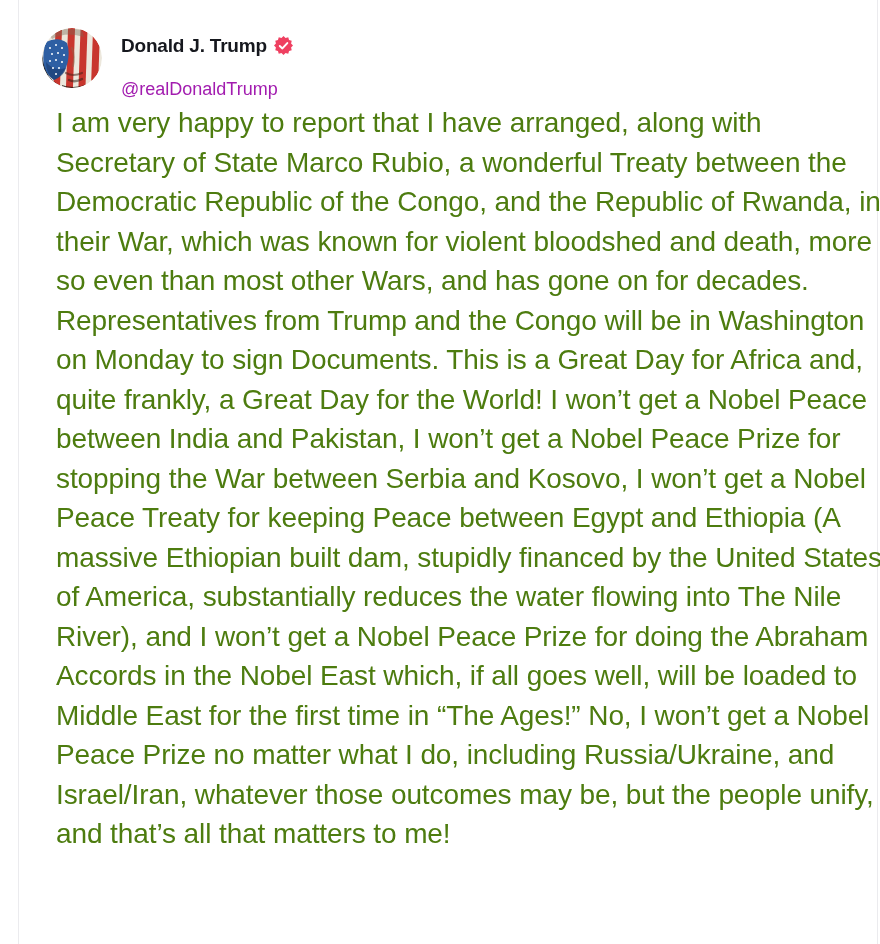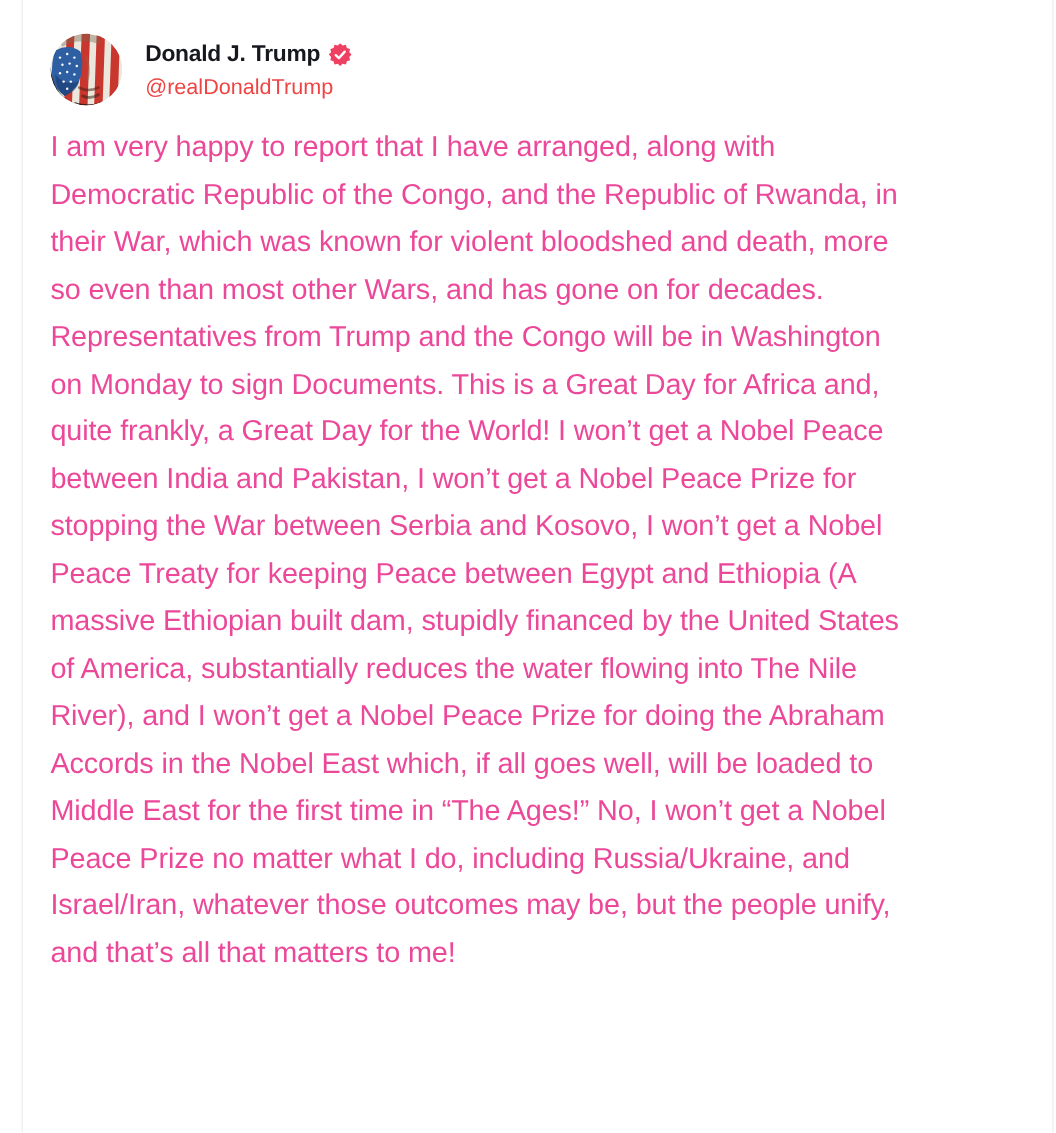--- a/index.html
+++ b/index.html
@@ -56,34 +56,34 @@
     letter-spacing: -0.2px;
     cursor: pointer;
   }
   .verified-badge {
     width: 19px;
     height: 19px;
     display: inline-block;
   }
   .verified-badge svg { display: block; width: 19px; height: 19px; }
   .user-handle {
-    margin-top: 2px;
+    margin-top: 19px;
     font-size: 18px;
     line-height: 24px;
-    color: #ef4444;
+    color: #a21caf;
     cursor: pointer;
   }
   .post-body {
     position: absolute;
-    left: 23px;
+    left: 37px;
     top: 103px;
     width: 812px;
-    font-size: 24px;
+    font-size: 28px;
     line-height: 39.5px;
-    color: #ec4899;
+    color: #4d7c0f;
     letter-spacing: -0.1px;
   }
   .body-line {
     white-space: pre;
     height: 39.5px;
   }
 </style>
 </head>
 <body>
 
@@ -142,20 +142,21 @@
               <path d="M7.3 12.6 L10.6 15.7 L16.8 8.9" stroke="#ffffff" stroke-width="2.5" fill="none" stroke-linecap="round" stroke-linejoin="round"></path>
             </svg>
           </span>
         </div>
         <div class="user-handle">@realDonaldTrump</div>
       </div>
     </div>
 
     <div class="post-body">
         <div class="body-line">I am very happy to report that I have arranged, along with</div>
+        <div class="body-line">Secretary of State Marco Rubio, a wonderful Treaty between the</div>
         <div class="body-line">Democratic Republic of the Congo, and the Republic of Rwanda, in</div>
         <div class="body-line">their War, which was known for violent bloodshed and death, more</div>
         <div class="body-line">so even than most other Wars, and has gone on for decades.</div>
         <div class="body-line">Representatives from Trump and the Congo will be in Washington</div>
         <div class="body-line">on Monday to sign Documents. This is a Great Day for Africa and,</div>
         <div class="body-line">quite frankly, a Great Day for the World! I won’t get a Nobel Peace</div>
         <div class="body-line">between India and Pakistan, I won’t get a Nobel Peace Prize for</div>
         <div class="body-line">stopping the War between Serbia and Kosovo, I won’t get a Nobel</div>
         <div class="body-line">Peace Treaty for keeping Peace between Egypt and Ethiopia (A</div>
         <div class="body-line">massive Ethiopian built dam, stupidly financed by the United States</div>

